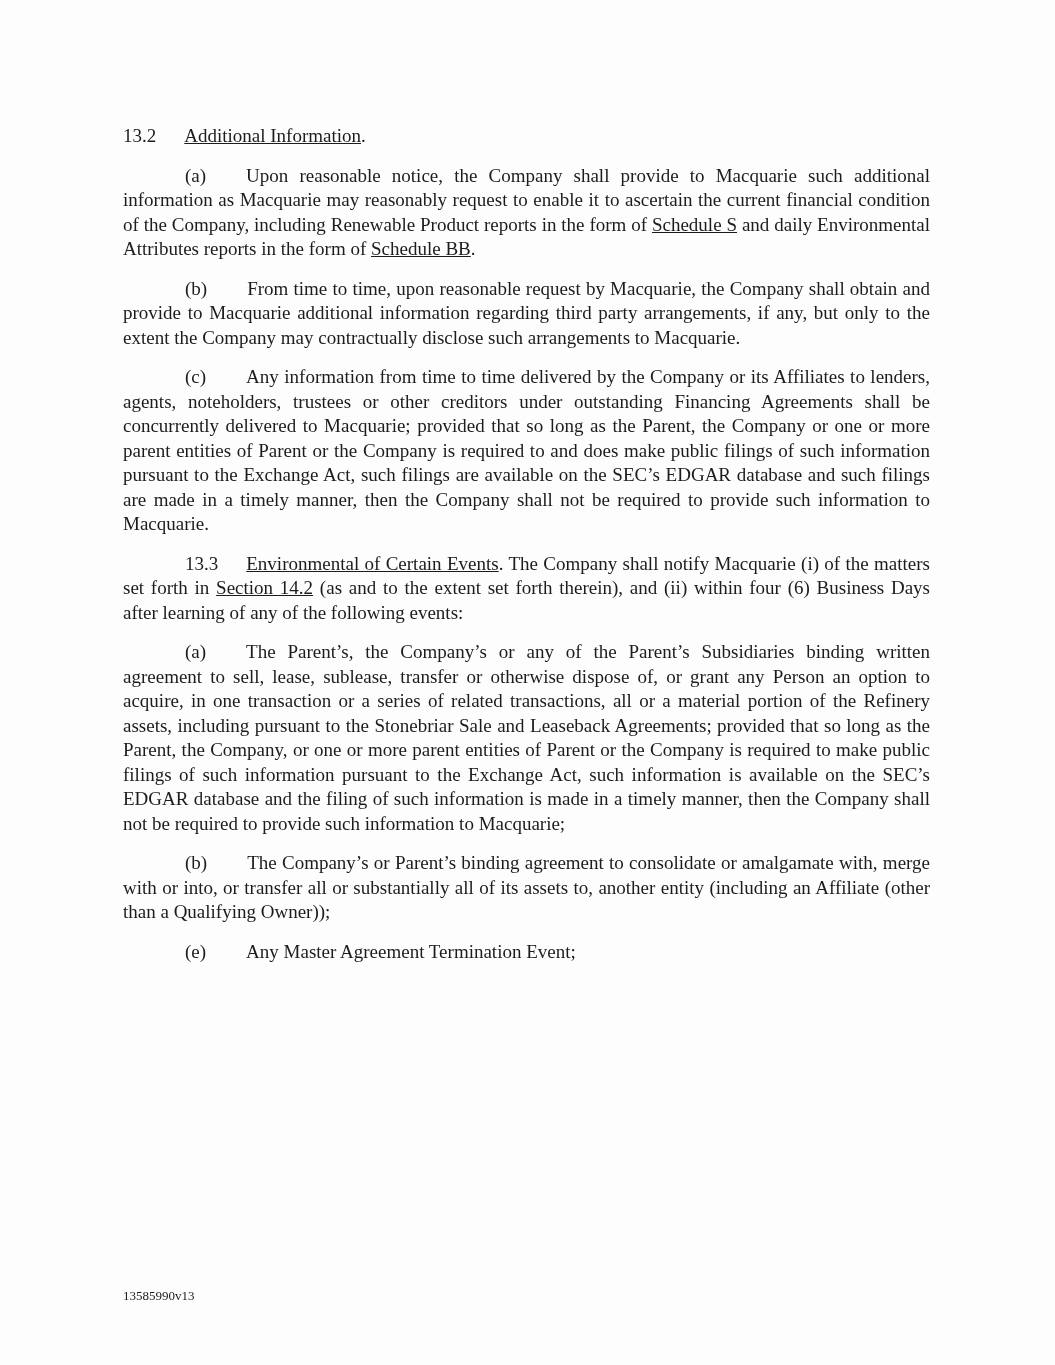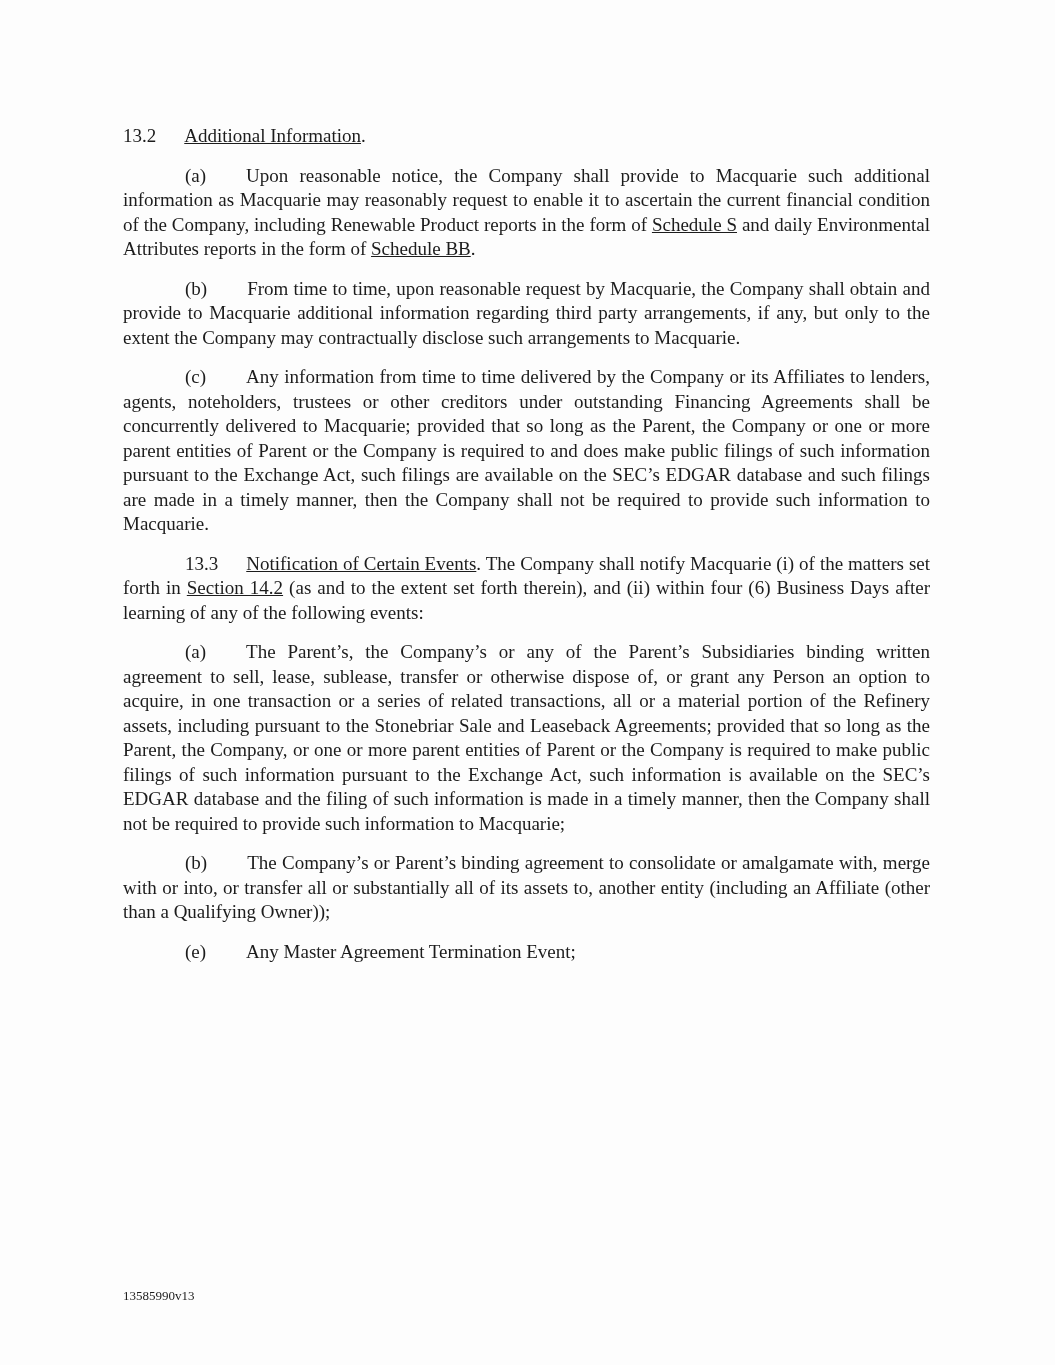--- a/index.html
+++ b/index.html
@@ -58,21 +58,21 @@
   <div class="content">
 
     <p class="para"><span>13.2</span><span class="tab-sm"></span><span class="u">Additional Information</span><span>.</span></p>
 
     <p class="para sub indent"><span>(a)</span><span class="tab-lg"></span><span>Upon reasonable notice, the Company shall provide to Macquarie such additional information as Macquarie may reasonably request to enable it to ascertain the current financial condition of the Company, including Renewable Product reports in the form of </span><span class="u">Schedule S</span><span> and daily Environmental Attributes reports in the form of </span><span class="u">Schedule BB</span><span>.</span></p>
 
     <p class="para sub indent"><span>(b)</span><span class="tab-lg"></span><span>From time to time, upon reasonable request by Macquarie, the Company shall obtain and provide to Macquarie additional information regarding third party arrangements, if any, but only to the extent the Company may contractually disclose such arrangements to Macquarie.</span></p>
 
     <p class="para sub indent"><span>(c)</span><span class="tab-lg"></span><span>Any information from time to time delivered by the Company or its Affiliates to lenders, agents, noteholders, trustees or other creditors under outstanding Financing Agreements shall be concurrently delivered to Macquarie; provided that so long as the Parent, the Company or one or more parent entities of Parent or the Company is required to and does make public filings of such information pursuant to the Exchange Act, such filings are available on the SEC’s EDGAR database and such filings are made in a timely manner, then the Company shall not be required to provide such information to Macquarie.</span></p>
 
-    <p class="para indent"><span>13.3</span><span class="tab-sm"></span><span class="u">Notification of Certain Events</span><span>.  The Company shall notify Macquarie (i) of the matters set forth in </span><span class="u">Section 14.2</span><span> (as and to the extent set forth therein), and (ii) within four (6) Business Days after learning of any of the following events:</span></p>
+    <p class="para indent"><span>13.3</span><span class="tab-sm"></span><span class="u">Environmental of Certain Events</span><span>.  The Company shall notify Macquarie (i) of the matters set forth in </span><span class="u">Section 14.2</span><span> (as and to the extent set forth therein), and (ii) within four (6) Business Days after learning of any of the following events:</span></p>
 
     <p class="para sub indent"><span>(a)</span><span class="tab-lg"></span><span>The Parent’s, the Company’s or any of the Parent’s Subsidiaries binding written agreement to sell, lease, sublease, transfer or otherwise dispose of, or grant any Person an option to acquire, in one transaction or a series of related transactions, all or a material portion of the Refinery assets, including pursuant to the Stonebriar Sale and Leaseback Agreements; provided that so long as the Parent, the Company, or one or more parent entities of Parent or the Company is required to make public filings of such information pursuant to the Exchange Act, such information is available on the SEC’s EDGAR database and the filing of such information is made in a timely manner, then the Company shall not be required to provide such information to Macquarie;</span></p>
 
     <p class="para sub indent"><span>(b)</span><span class="tab-lg"></span><span>The Company’s or Parent’s binding agreement to consolidate or amalgamate with, merge with or into, or transfer all or substantially all of its assets to, another entity (including an Affiliate (other than a Qualifying Owner));</span></p>
 
 
 
     <p class="para sub indent"><span>(e)</span><span class="tab-lg"></span><span>Any Master Agreement Termination Event;</span></p>
 
   </div>

